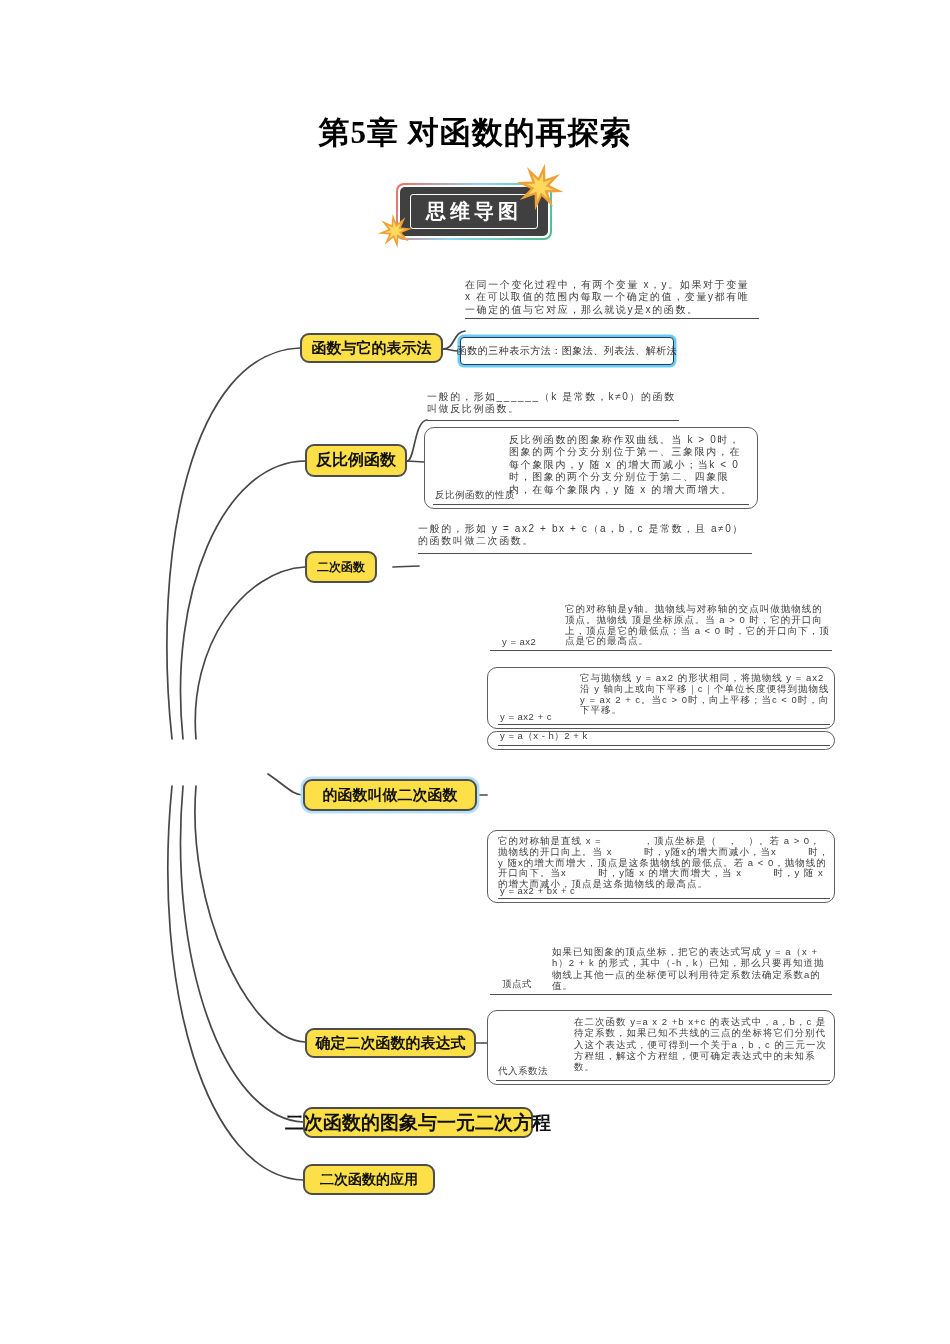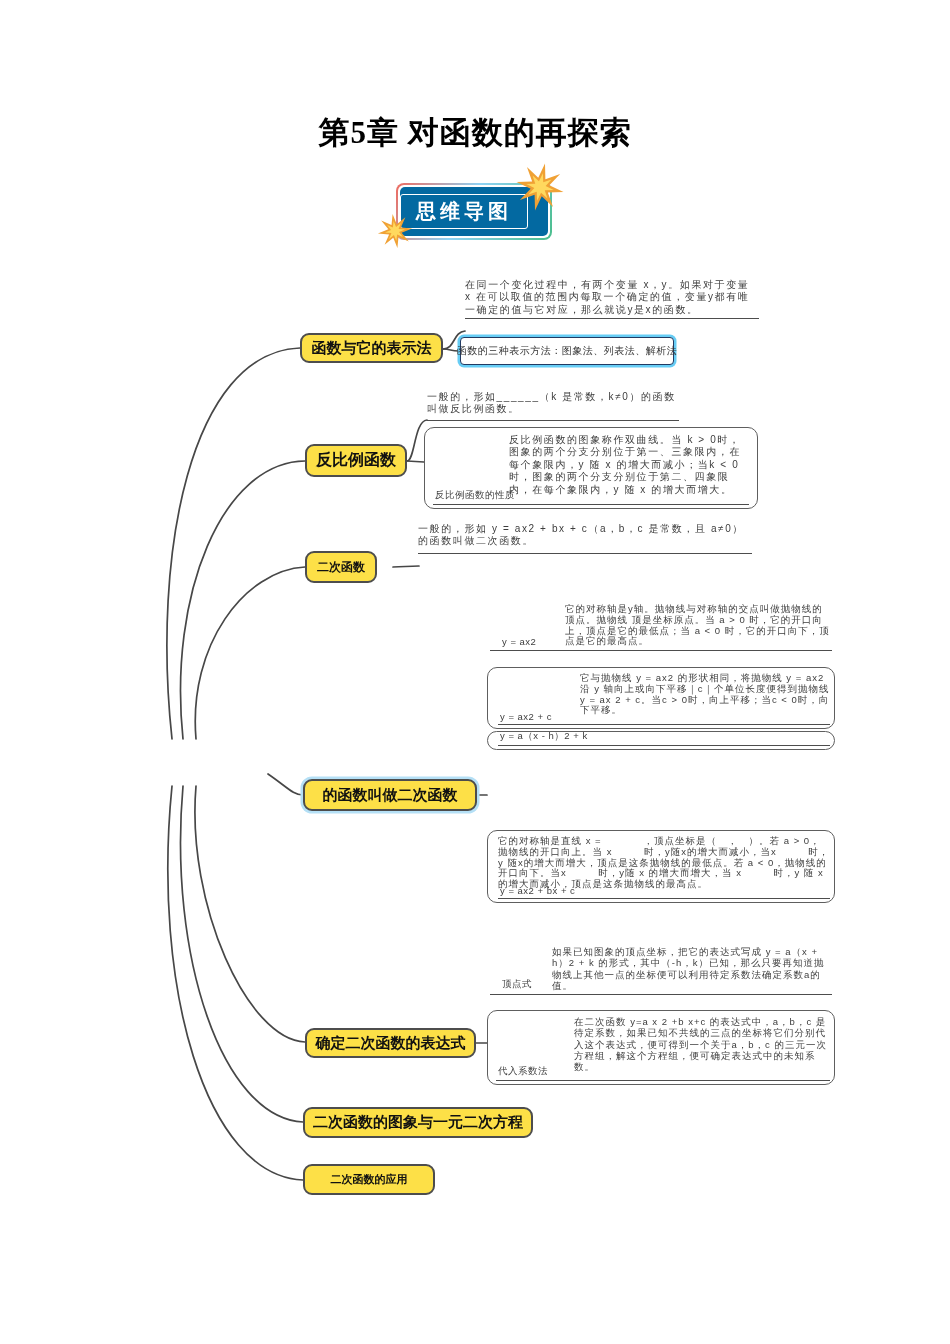--- a/index.html
+++ b/index.html
@@ -5,38 +5,38 @@
   html,body{margin:0;padding:0;background:#fff;}
   .page{position:relative;width:950px;height:1344px;background:#fff;overflow:hidden;
         font-family:"Liberation Sans",sans-serif;}
   
   .title{position:absolute;top:112px;left:0;width:100%;text-align:center;
          font-family:"Liberation Serif",serif;font-weight:bold;font-size:31px;color:#000;letter-spacing:1px;}
   .badge{position:absolute;left:396px;top:183px;width:156px;height:57px;}
   .badge-ring{position:absolute;inset:0;border-radius:8px;padding:2px;box-sizing:border-box;
               background:linear-gradient(120deg,#ef6a5e 0%,#8fd3f4 45%,#49bd8b 100%);}
   .badge-white{background:#fff;border-radius:6px;height:100%;padding:2px;box-sizing:border-box;}
-  .badge-navy{background:#0369a1;border-radius:5px;height:100%;display:flex;align-items:center;justify-content:flex-start;}
+  .badge-navy{background:#404040;border-radius:5px;height:100%;display:flex;align-items:center;justify-content:center;}
   .badge-inner{border:1.5px solid #fff;border-radius:3px;padding:3px 15px;color:#fff;
                font-weight:bold;font-size:20px;letter-spacing:4px;white-space:nowrap;}
   .star{position:absolute;}
   
   .central{position:absolute;left:85px;top:739px;width:185px;height:47px;background:#1d95de;
            border-radius:10px;color:#fff;font-size:21px;font-weight:bold;letter-spacing:1px;
            display:flex;align-items:center;justify-content:center;}
   .gnode{position:absolute;background:#fde047;border:2px solid #4d4d4d;border-radius:9px;
          display:flex;align-items:center;justify-content:center;font-weight:600;color:#111;
          box-sizing:border-box;white-space:nowrap;}
   #n1{left:300px;top:333px;width:143px;height:30px;font-size:15px;}
   #n2{left:305px;top:444px;width:102px;height:33px;font-size:16px;}
   #n3{left:305px;top:551px;width:72px;height:32px;font-size:12px;}
   #n4{left:303px;top:779px;width:174px;height:32px;font-size:15px;box-shadow:0 0 0 2.5px #b5e0f6;}
   #n5{left:305px;top:1028px;width:171px;height:30px;font-size:15px;}
-  #n6{left:303px;top:1107px;width:230px;height:31px;font-size:15px;}
-  #n7{left:303px;top:1164px;width:132px;height:31px;font-size:11px;}
+  #n6{left:303px;top:1107px;width:230px;height:31px;font-size:19px;}
+  #n7{left:303px;top:1164px;width:132px;height:31px;font-size:14px;}
   
   .small  {font-size:10px;letter-spacing:1.6px;line-height:12.4px;color:#3d3d3d;}
   .smaller{font-size:9.5px;letter-spacing:1px;line-height:10.8px;color:#3d3d3d;}
   .t11    {font-size:9.5px;letter-spacing:1px;line-height:11.3px;color:#3d3d3d;}
   .ulrow{border-bottom:1.5px solid #4d4d4d;}
   #blockA{position:absolute;left:465px;top:279px;width:294px;padding-bottom:2px;}
   #boxB{position:absolute;left:460px;top:337px;width:214px;height:28px;box-sizing:border-box;
         border:1px solid #223a62;border-radius:4px;box-shadow:0 0 0 2.5px #67cdf5;background:#fff;
         display:flex;align-items:center;justify-content:center;font-size:10px;letter-spacing:.5px;color:#333;white-space:nowrap;}
   #invDef{position:absolute;left:427px;top:391px;width:252px;padding-bottom:4px;}

